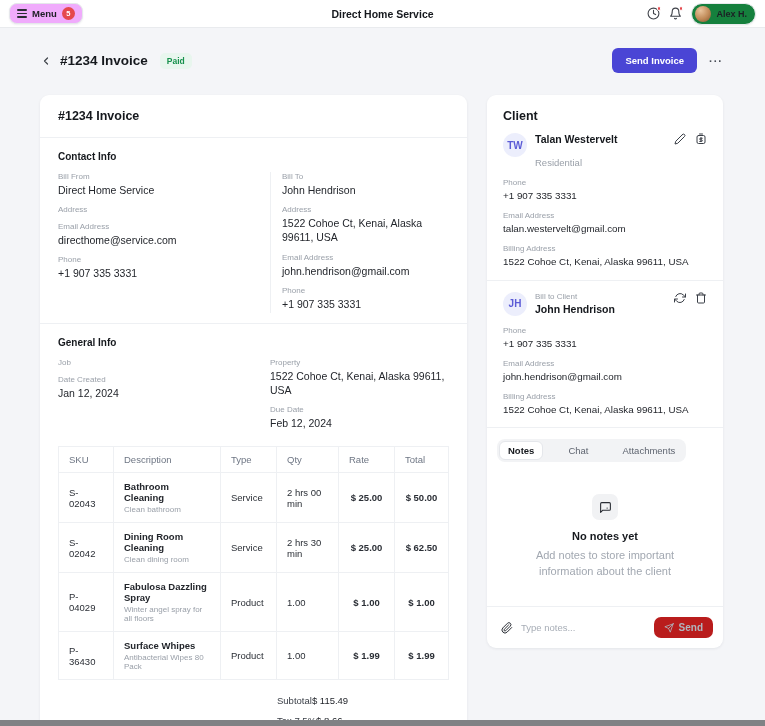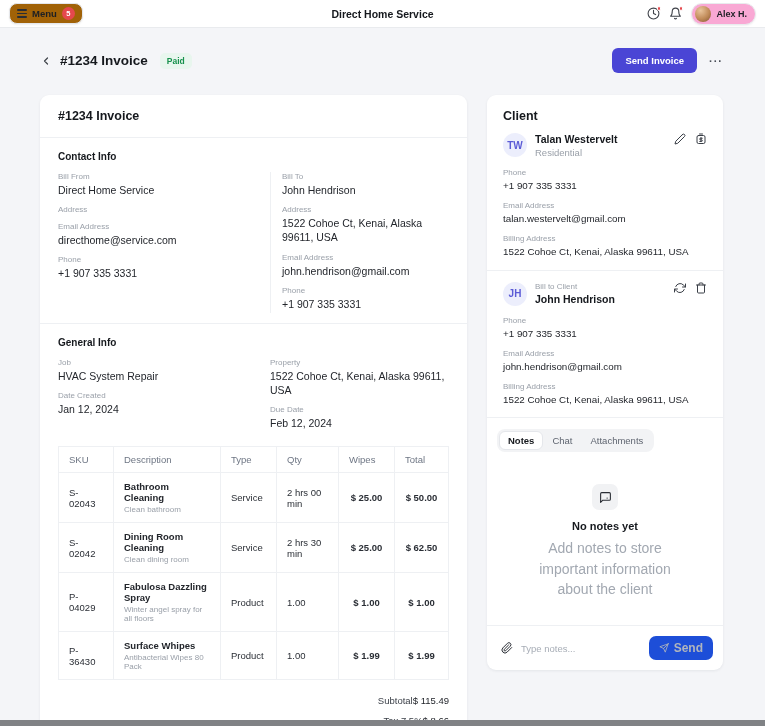--- a/index.html
+++ b/index.html
@@ -13,21 +13,21 @@
   }
   svg { display:block; }
 
   
   .topbar {
     height:28px; background:#fff; border-bottom:1px solid #e9ebee;
     display:flex; align-items:center; padding:0 9px; position:relative;
   }
   .menu-btn {
     display:flex; align-items:center; gap:5px; height:21px; padding:0 7px;
-    background:#a16207; border:1px solid #e5e7eb; border-radius:8px;
+    background:#f0abfc; border:1px solid #e5e7eb; border-radius:8px;
     box-shadow:0 1px 2px rgba(16,24,40,.07); cursor:pointer;
     font-family:inherit; font-size:9.5px; font-weight:700; color:#1c1f24;
   }
   .hamburger { display:flex; flex-direction:column; gap:2px; width:10px; }
   .hamburger i { display:block; height:1.4px; background:#2a2e35; border-radius:1px; }
   .badge-red {
     min-width:13px; height:13px; border-radius:50%; background:#e5484d; color:#fff;
     font-size:7.5px; font-weight:700; display:flex; align-items:center; justify-content:center;
   }
   .topbar-title {
@@ -35,21 +35,21 @@
     font-size:10.5px; font-weight:700; color:#15181d; pointer-events:none;
   }
   .topbar-right { margin-left:auto; display:flex; align-items:center; gap:9px; position:relative; z-index:1; }
   .icon-btn { position:relative; background:none; border:none; cursor:pointer; padding:0; }
   .dot {
     position:absolute; top:-1px; right:-1px; width:4.5px; height:4.5px;
     border-radius:50%; background:#e5484d; border:1px solid #fff;
   }
   .user-chip {
     display:flex; align-items:center; gap:5px; height:22px; padding:0 8px 0 3px;
-    background:#f9a8d4; border:1px solid #e9ebee; border-radius:11px;
+    background:#15803d; border:1px solid #e9ebee; border-radius:11px;
     box-shadow:0 1px 2px rgba(16,24,40,.06); cursor:pointer;
     font-family:inherit; font-size:9px; font-weight:600; color:#1c1f24;
   }
   .photo-avatar {
     width:16px; height:16px; border-radius:50%;
     background:radial-gradient(circle at 35% 28%, #e9c49c 0%, #c08a58 55%, #7e5432 100%);
   }
 
   
   .page { padding:0 40px; }
@@ -98,78 +98,78 @@
   }
   .items-table th, .items-table td { border:1px solid #eef0f3; text-align:left; vertical-align:middle; }
   .items-table th { font-weight:400; color:#6e7684; padding:7px 10px; font-size:9.5px; }
   .items-table td { padding:8px 10px; color:#2a2e35; }
   .items-table .c-rate, .items-table .c-total { text-align:center;font-weight:bold; }
   .item-name { font-weight:700; font-size:9.5px; color:#23262c; }
   .item-desc { font-size:8px; color:#9aa0a9; margin-top:2px; }
 
   
   .totals { width:172px; margin:10px 18px 0 auto; }
-  .t-row { display:flex; justify-content:flex-end; padding:4.5px 0; font-size:9.5px; color:#3a3f47; }
+  .t-row { display:flex; justify-content:flex-start; padding:4.5px 0; font-size:9.5px; color:#3a3f47; }
   .t-row .t-val { color:#23262c; }
 
   
   .client-heading { padding:14px 16px 10px; font-size:12.5px; font-weight:700; color:#15181d; }
   .client-block { padding:0 16px; }
   .client-row { display:flex; align-items:flex-start; gap:8px; }
   .avatar-initials {
     width:24px; height:24px; border-radius:50%; background:#eceefc; color:#5b5bd6;
     font-size:10px; font-weight:700; display:flex; align-items:center; justify-content:center;
     flex:0 0 24px;
   }
   .client-name { font-size:10.5px; font-weight:700; color:#15181d; }
-  .client-sub { font-size:9.5px; color:#9aa0a9; margin-top:2px; }
+  .client-sub { font-size:9.5px; color:#9aa0a9; margin-top:12px; }
   .client-tag { font-size:8px; color:#9aa0a9; margin-bottom:2px; }
   .client-actions { margin-left:auto; display:flex; gap:9px; }
   .client-actions .icon-btn { color:#3a3f47; }
   .client-fields { margin-top:10px; }
   .client-fields .field { margin-bottom:9px; }
   .client-fields .f-value { font-size:9.8px; white-space:nowrap; }
   .client-divider { border-top:1px solid #eef0f3; margin:11px 0; }
 
   
   .tabs-wrap { padding:0 10px; }
   .tabs {
-    display:inline-flex; align-items:center; background:#f2f3f5; border-radius:8px; padding:2px; gap:0;
+    display:inline-flex; align-items:center; background:#f2f3f5; border-radius:8px; padding:2px; gap:16px;
   }
   .tab {
     font-family:inherit; font-size:9.5px; padding:4px 9px; border:none; background:none;
     color:#5f6570; cursor:pointer; border-radius:6px; white-space:nowrap;
   }
   .tab.active {
     background:#fff; border:1px solid #e5e7eb; color:#15181d; font-weight:700; padding:3px 8px;
   }
 
   
   .empty { padding:32px 20px 26px; text-align:center; }
   .empty-icon {
     width:26px; height:26px; border-radius:7px; background:#f1f2f4;
     display:flex; align-items:center; justify-content:center; margin:0 auto;
   }
   .empty-title { font-size:11px; font-weight:700; color:#15181d; margin-top:10px; }
-  .empty-sub { font-size:14px; color:#a2a8b1; line-height:1.45; margin:6px auto 0; max-width:160px; }
+  .empty-sub { font-size:11px; color:#a2a8b1; line-height:1.45; margin:6px auto 0; max-width:160px; }
 
   
   .notes-input-row {
     border-top:1px solid #eef0f3; padding:10px 10px 10px 14px;
     display:flex; align-items:center; gap:8px;
   }
   .notes-input {
     flex:1; border:none; outline:none; font-family:inherit; font-size:9.5px; color:#23262c;
     background:transparent; min-width:0;
   }
   .notes-input::placeholder { color:#a7adb6; }
   .send-btn {
-    display:flex; align-items:center; gap:5px; background:#1d4ed8; color:#b0b5bd;
+    display:flex; align-items:center; gap:5px; background:#b91c1c; color:#b0b5bd;
     border:none; border-radius:7px; padding:5px 10px; font-family:inherit;
-    font-size:12px; font-weight:600; cursor:default;
+    font-size:10px; font-weight:600; cursor:default;
   }
 
   .bottom-strip { position:absolute; left:0; right:0; bottom:0; height:6px; background:#808285; }
 </style>
 </head>
 <body>
 
 <header class="topbar">
   <button class="menu-btn">
     <span class="hamburger">
@@ -268,21 +268,20 @@
       </div>
 
       <div class="divider"></div>
 
       <div class="section">
         <div class="section-heading">General Info</div>
         <div class="two-col">
           <div class="col-left">
             <div class="field">
               <div class="f-label">Job</div>
-              <div class="f-value">HVAC System Repair</div>
             </div>
             <div class="field">
               <div class="f-label">Date Created</div>
               <div class="f-value">Jan 12, 2024</div>
             </div>
           </div>
           <div class="col-right no-border">
             <div class="field">
               <div class="f-label">Property</div>
               <div class="f-value">1522 Cohoe Ct, Kenai, Alaska 99611, USA</div>
@@ -295,21 +294,21 @@
         </div>
       </div>
 
       <table class="items-table">
         <thead>
           <tr>
             <th style="width:55px">SKU</th>
             <th>Description</th>
             <th style="width:56px">Type</th>
             <th style="width:62px">Qty</th>
-            <th style="width:56px">Wipes</th>
+            <th style="width:56px">Rate</th>
             <th style="width:54px">Total</th>
           </tr>
         </thead>
         <tbody>
           <tr>
             <td>S-02043</td>
             <td>
                 <div class="item-name">Bathroom Cleaning</div>
                 <div class="item-desc">Clean bathroom</div>
               </td>

